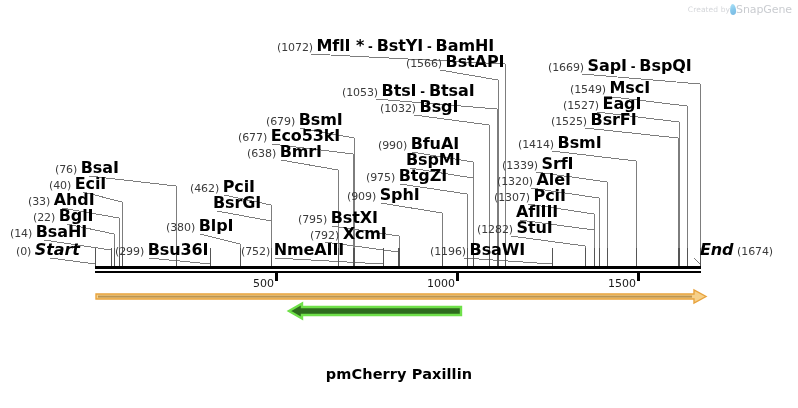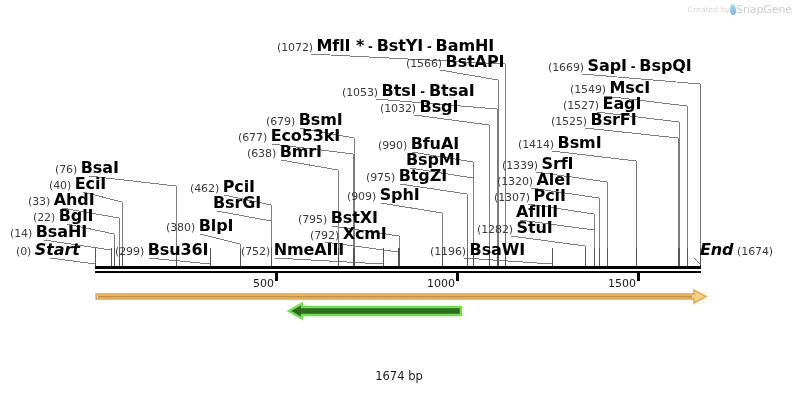--- a/index.html
+++ b/index.html
@@ -258,14 +258,14 @@
     <div class="site-label terminal" style="left: 700px; top: 243px;"><span class="enz">End</span> <span class="pos">(1674)</span></div>
   </div>
 
 <div id="ruler-layer">
     <div class="ruler-num" style="top: 277px; left: 253.004px;">500</div>
     <div class="ruler-num" style="top: 277px; left: 427.007px;">1000</div>
     <div class="ruler-num" style="top: 277px; left: 608.011px;">1500</div>
   </div>
 
 <div id="title-block">
-  <div id="plasmid-size">1674 bp</div>
+  <div id="plasmid-name">pmCherry Paxillin</div>
 </div>
 
 </body></html>

